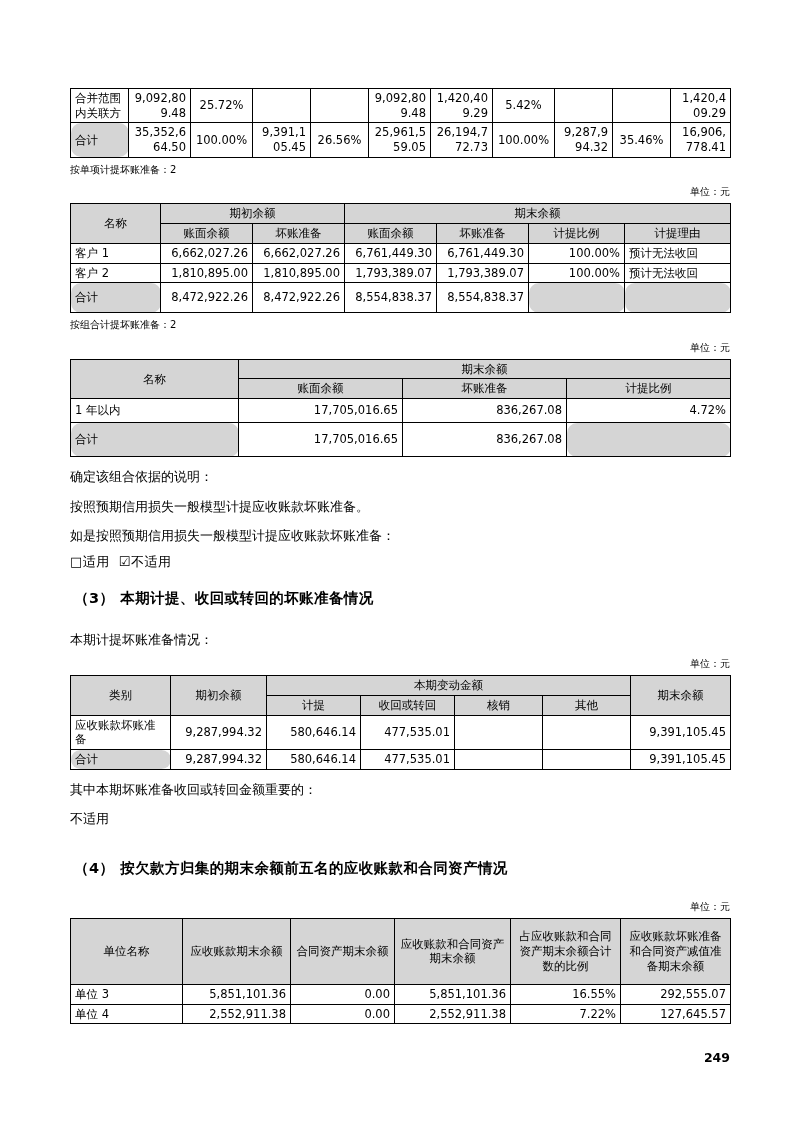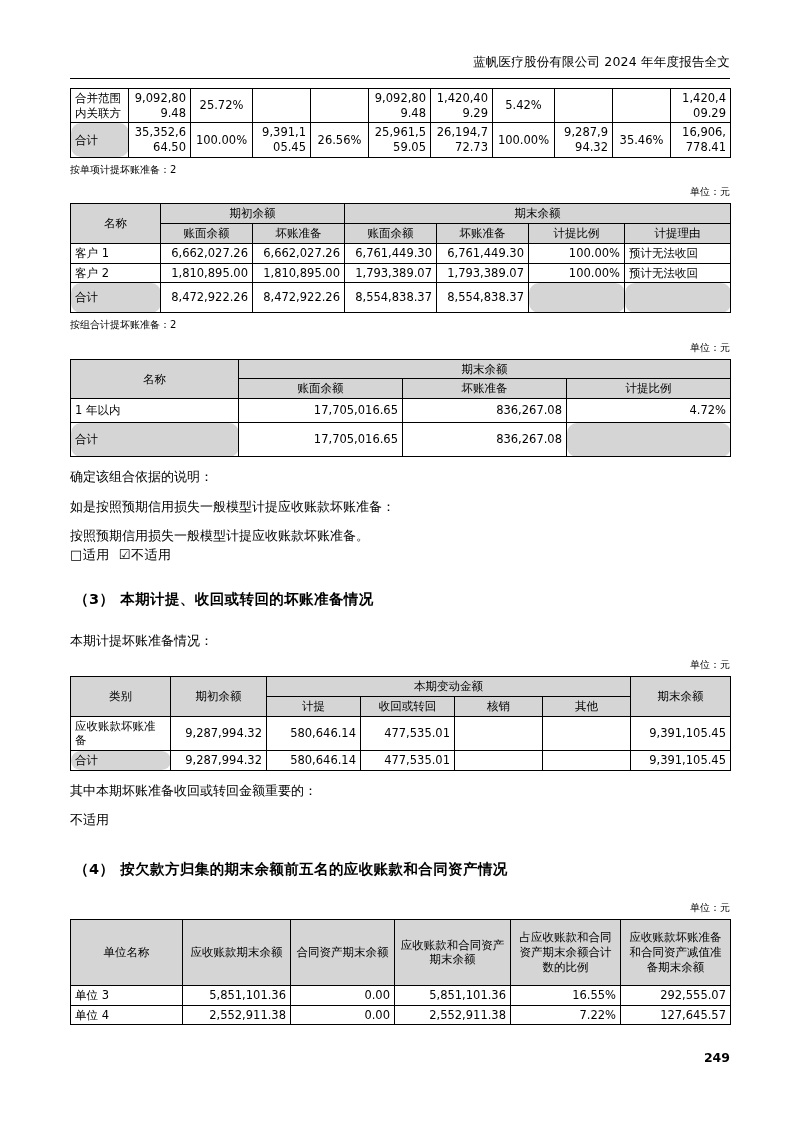--- a/index.html
+++ b/index.html
@@ -75,46 +75,43 @@
     margin: 8px 0 4px 0;
   }
   .para {
     font-size: 13px;
     line-height: 1.5;
     margin: 10px 0 0 0;
   }
   .heading {
     font-size: 14.5px;
     font-weight: bold;
-    margin: 26px 0 0 4px;
+    margin: 18px 0 0 4px;
     letter-spacing: 0.4px;
   }
   .heading .idx { margin-right: 6px; }
   .checkrow {
     font-size: 13px;
-    margin-top: 0;
+    margin-top: 7px;
     letter-spacing: 0.5px;
   }
   .checkrow .gap { display: inline-block; width: 9px; }
   .pagenum {
     position: absolute;
     right: 63px;
     bottom: 57px;
     font-size: 12.5px;
     font-weight: bold;
   }
 </style>
 </head>
 <body>
 
 <div class="page">
 
-  <div class="page-header">
-    <span>蓝帆医疗股份有限公司 2024 年年度报告全文</span>
-  </div>
 
   <div class="content">
 
     <table class="doc">
       <colgroup>
         <col style="width:58px">
           <col style="width:62px">
           <col style="width:62px">
           <col style="width:58px">
         <col style="width:58px">
@@ -241,22 +238,22 @@
         <tr style="height:34px">
           <td class="lft tot">合计</td>
           <td class="num">17,705,016.65</td>
           <td class="num">836,267.08</td>
           <td class="num tot"></td>
         </tr>
       </tbody>
     </table>
 
     <div class="para">确定该组合依据的说明：</div>
+    <div class="para">按照预期信用损失一般模型计提应收账款坏账准备。</div>
     <div class="para">如是按照预期信用损失一般模型计提应收账款坏账准备：</div>
-    <div class="para">按照预期信用损失一般模型计提应收账款坏账准备。</div>
     <div class="checkrow">
       <span>□</span><span>适用</span><span class="gap"></span><span>☑</span><span>不适用</span>
     </div>
 
     <div class="heading">
       <span class="idx">（3）</span><span>本期计提、收回或转回的坏账准备情况</span>
     </div>
     <div class="para" style="margin-top:22px">本期计提坏账准备情况：</div>
     <div class="unit">单位：元</div>
 

